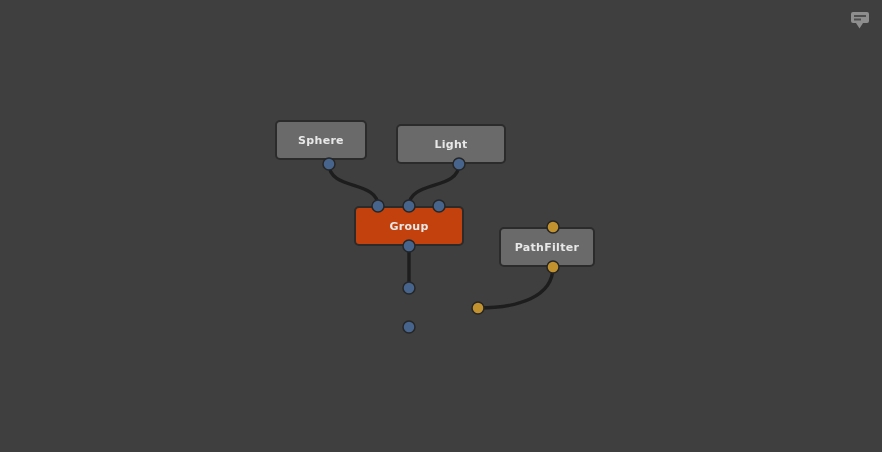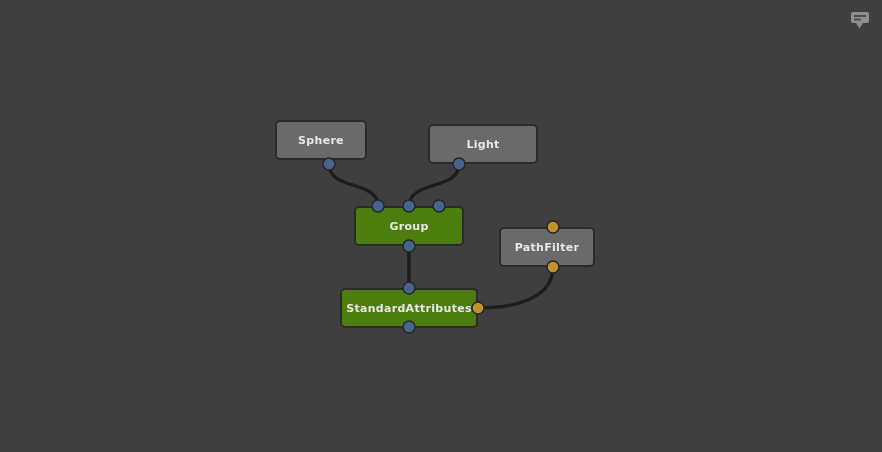--- a/index.html
+++ b/index.html
@@ -23,21 +23,21 @@
     border: 2px solid #2b2b2b;
     border-radius: 5px;
     color: #e8e8e8;
     font-size: 11px;
     font-weight: bold;
     letter-spacing: 0.3px;
     z-index: 1;
     cursor: default;
   }
   .node-gray    { background: #6a6a6a; }
-  .node-magenta { background: #4d7c0f; }
+  .node-magenta { background: #c2410c; }
   .node-label { white-space: nowrap; }
   #wires {
     position: absolute;
     left: 0; top: 0;
     z-index: 2;
     pointer-events: none;
   }
   .edge {
     fill: none;
     stroke-width: 3.4;
@@ -55,35 +55,32 @@
 </style>
 </head>
 <body>
 
 <div id="canvas">
 
   <div class="node node-gray" style="left:275px; top:120px; width:92px; height:40px;">
     <span class="node-label">Sphere</span>
   </div>
 
-  <div class="node node-gray" style="left:428px; top:124px; width:110px; height:40px;">
+  <div class="node node-gray" style="left:396px; top:124px; width:110px; height:40px;">
     <span class="node-label">Light</span>
   </div>
 
   <div class="node node-magenta" style="left:354px; top:206px; width:110px; height:40px;">
     <span class="node-label">Group</span>
   </div>
 
   <div class="node node-gray" style="left:499px; top:227px; width:96px; height:40px;">
     <span class="node-label">PathFilter</span>
   </div>
 
-  <div class="node node-magenta" style="left:340px; top:288px; width:138px; height:40px;">
-    <span class="node-label">StandardAttributes</span>
-  </div>
 
   <svg id="wires" width="882" height="452" viewBox="0 0 882 452">
 
     <path class="edge" d="M329,164 C329,191 378,180 378,206" stroke="#1d1d1d"></path>
     <path class="edge" d="M459,164 C459,191 409,180 409,206" stroke="#1d1d1d"></path>
     <path class="edge" d="M409,246 L409,288" stroke="#1d1d1d"></path>
     <path class="edge" d="M478,308 C518,308 553,297 553,267" stroke="#1d1d1d"></path>
 
     <circle class="connector" cx="329" cy="164" r="6" fill="#46648c"></circle>
     <circle class="connector" cx="459" cy="164" r="6" fill="#46648c"></circle>

